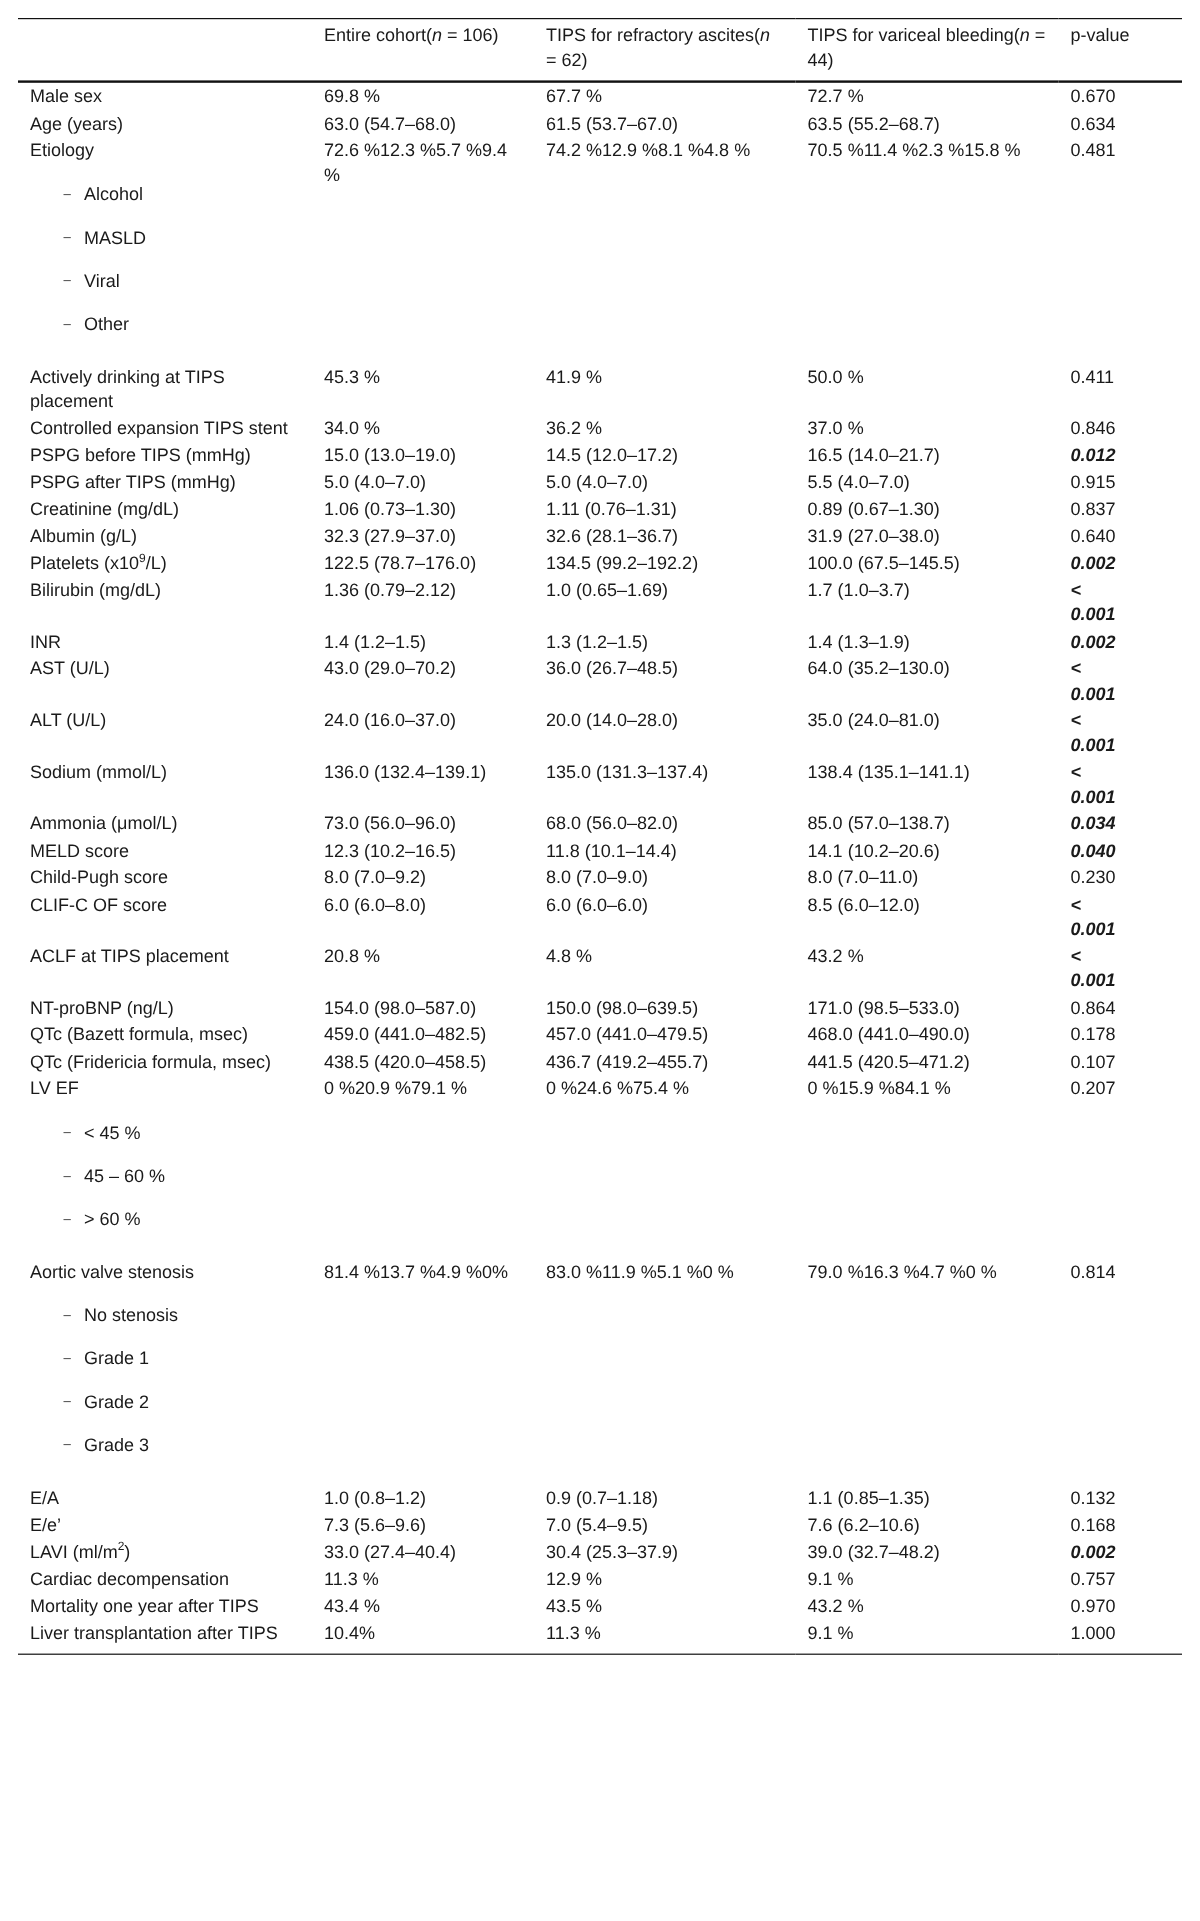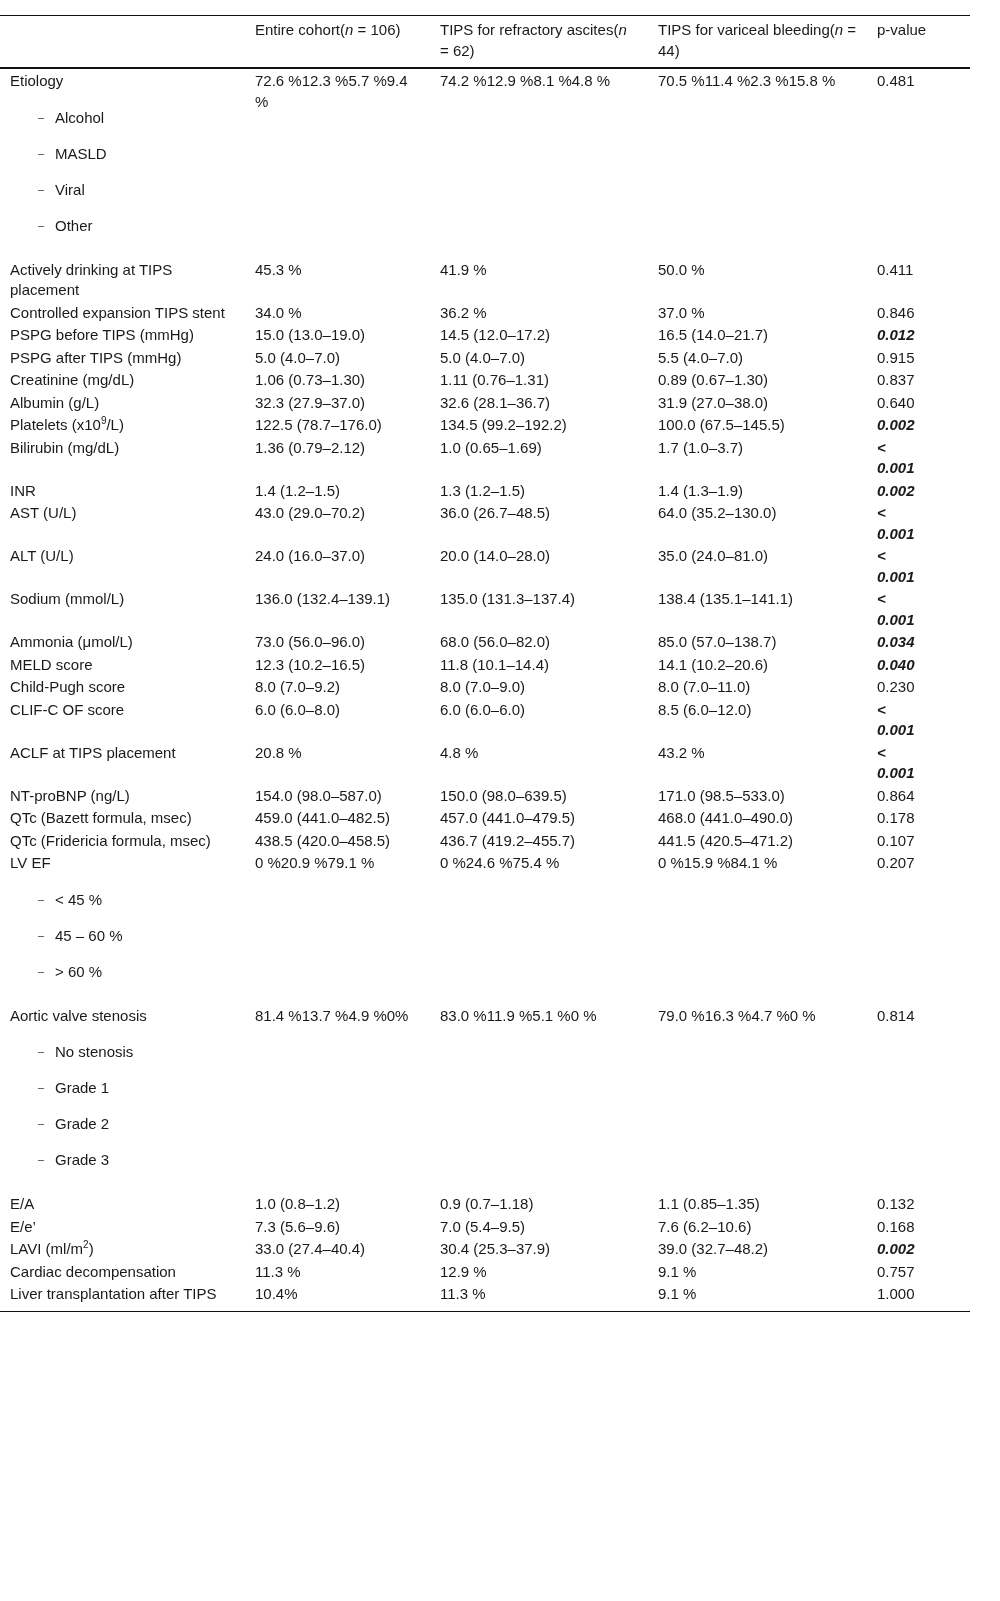--- a/index.html
+++ b/index.html
@@ -11,21 +11,21 @@
       width: 1000px;
       height: 1601px;
       position: relative;
       font-family: "Liberation Sans", sans-serif;
       font-size: 15px;
       color: #1a1a1a;
       overflow: hidden;
     }
     .table-wrap {
       position: absolute;
-      left: 0;
+      left: 15px;
       top: 15px;
       width: 970px;
     }
     table {
       border-collapse: collapse;
       width: 970px;
       table-layout: fixed;
       border-top: 1px solid #111;
       border-bottom: 1px solid #111;
     }
@@ -87,20 +87,34 @@
       <tr>
         <th></th>
         <th><span>Entire cohort(</span><span class="n">n</span><span> = 106)</span></th>
         <th><span>TIPS for refractory ascites(</span><span class="n">n</span><span> = 62)</span></th>
         <th><span>TIPS for variceal bleeding(</span><span class="n">n</span><span> = 44)</span></th>
         <th>p-value</th>
       </tr>
     </thead>
     <tbody id="tbody">
         <tr>
+          <td><span>Male sex</span></td>
+          <td>69.8 %</td>
+          <td>67.7 %</td>
+          <td>72.7 %</td>
+          <td><span class="pval-wrap">0.670</span></td>
+        </tr>
+        <tr>
+          <td><span>Age (years)</span></td>
+          <td>63.0 (54.7–68.0)</td>
+          <td>61.5 (53.7–67.0)</td>
+          <td>63.5 (55.2–68.7)</td>
+          <td><span class="pval-wrap">0.634</span></td>
+        </tr>
+        <tr>
           <td><span>Etiology</span><ul class="sub-list">
               <li><span class="dash">–</span><span>Alcohol</span></li>
               <li><span class="dash">–</span><span>MASLD</span></li>
               <li><span class="dash">–</span><span>Viral</span></li>
               <li><span class="dash">–</span><span>Other</span></li>
             </ul></td>
           <td>72.6 %12.3 %5.7 %9.4 %</td>
           <td>74.2 %12.9 %8.1 %4.8 %</td>
           <td>70.5 %11.4 %2.3 %15.8 %</td>
           <td><span class="pval-wrap">0.481</span></td>
@@ -290,20 +304,27 @@
           <td class="p-bold"><span class="pval-wrap">0.002</span></td>
         </tr>
         <tr>
           <td><span>Cardiac decompensation</span></td>
           <td>11.3 %</td>
           <td>12.9 %</td>
           <td>9.1 %</td>
           <td><span class="pval-wrap">0.757</span></td>
         </tr>
         <tr>
+          <td><span>Mortality one year after TIPS</span></td>
+          <td>43.4 %</td>
+          <td>43.5 %</td>
+          <td>43.2 %</td>
+          <td><span class="pval-wrap">0.970</span></td>
+        </tr>
+        <tr>
           <td><span>Liver transplantation after TIPS</span></td>
           <td>10.4%</td>
           <td>11.3 %</td>
           <td>9.1 %</td>
           <td><span class="pval-wrap">1.000</span></td>
         </tr>
       </tbody>
   </table>
 </div>
 

